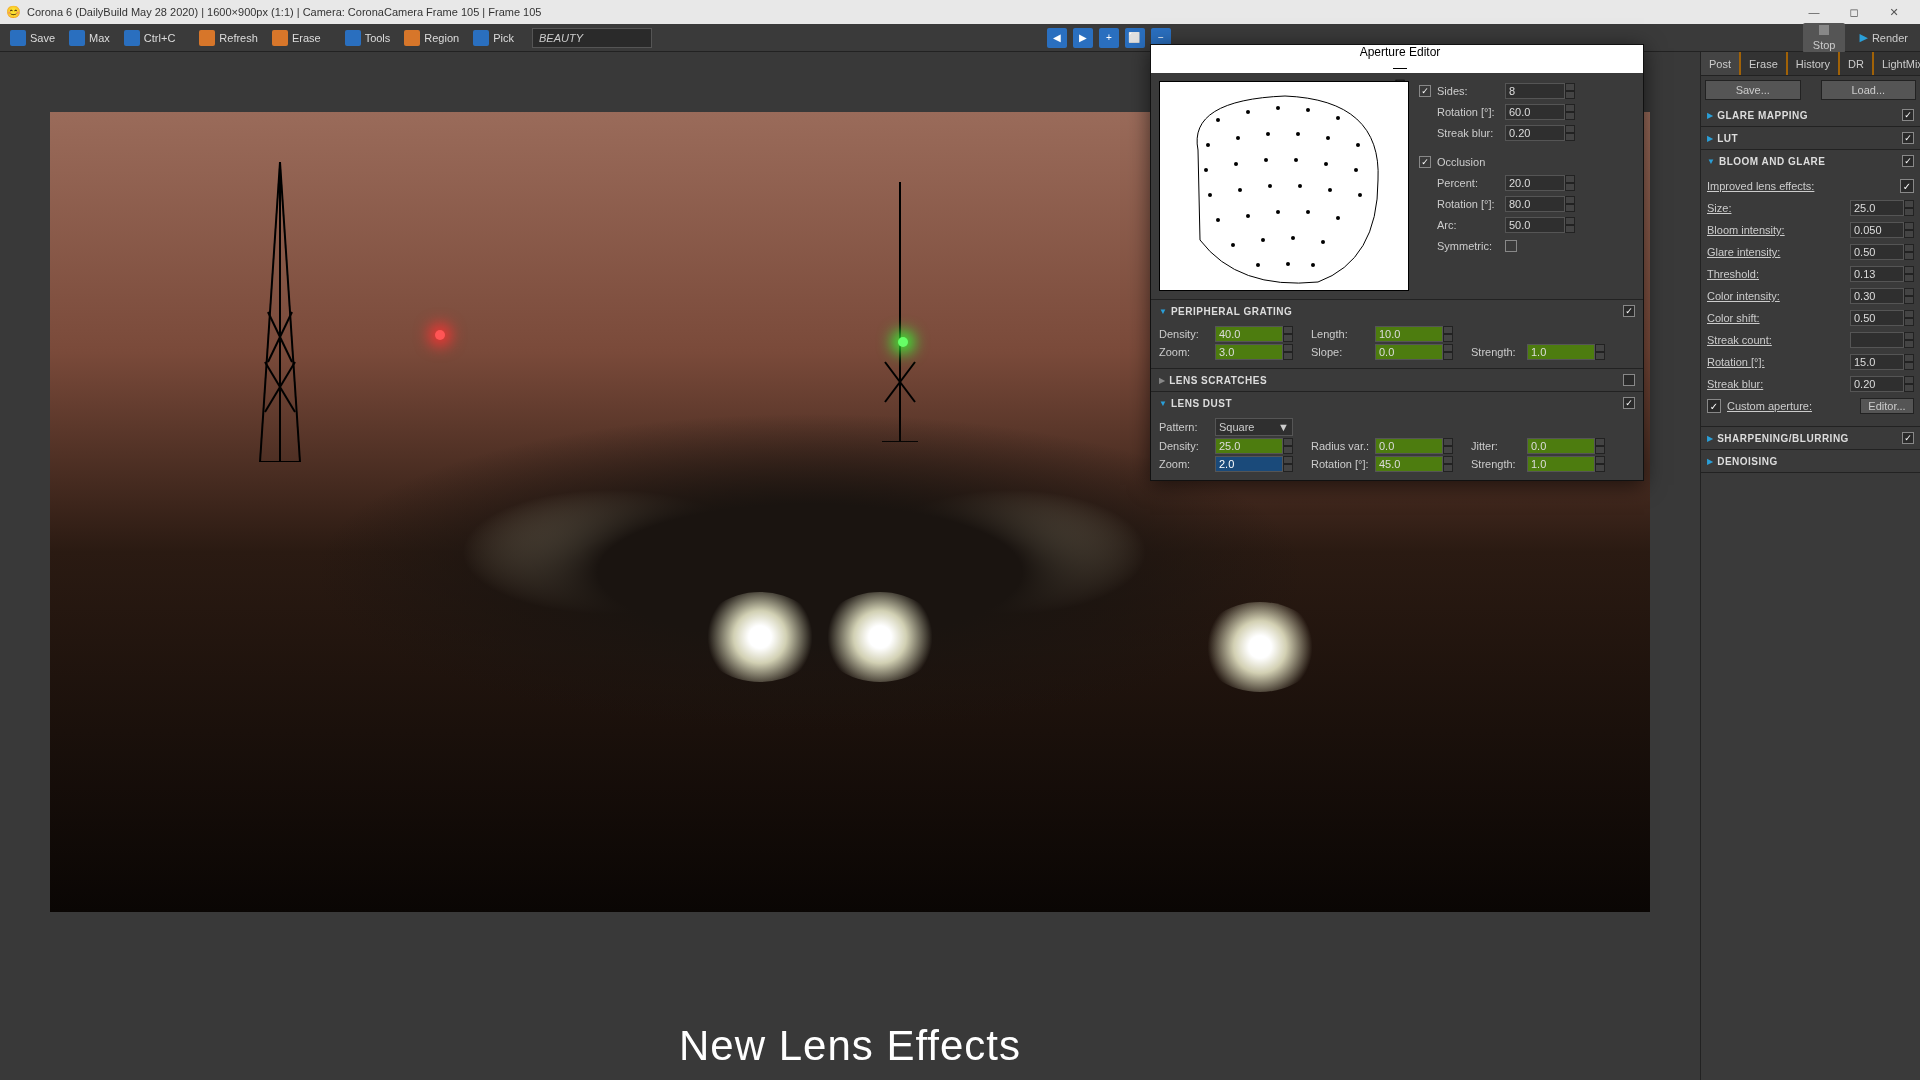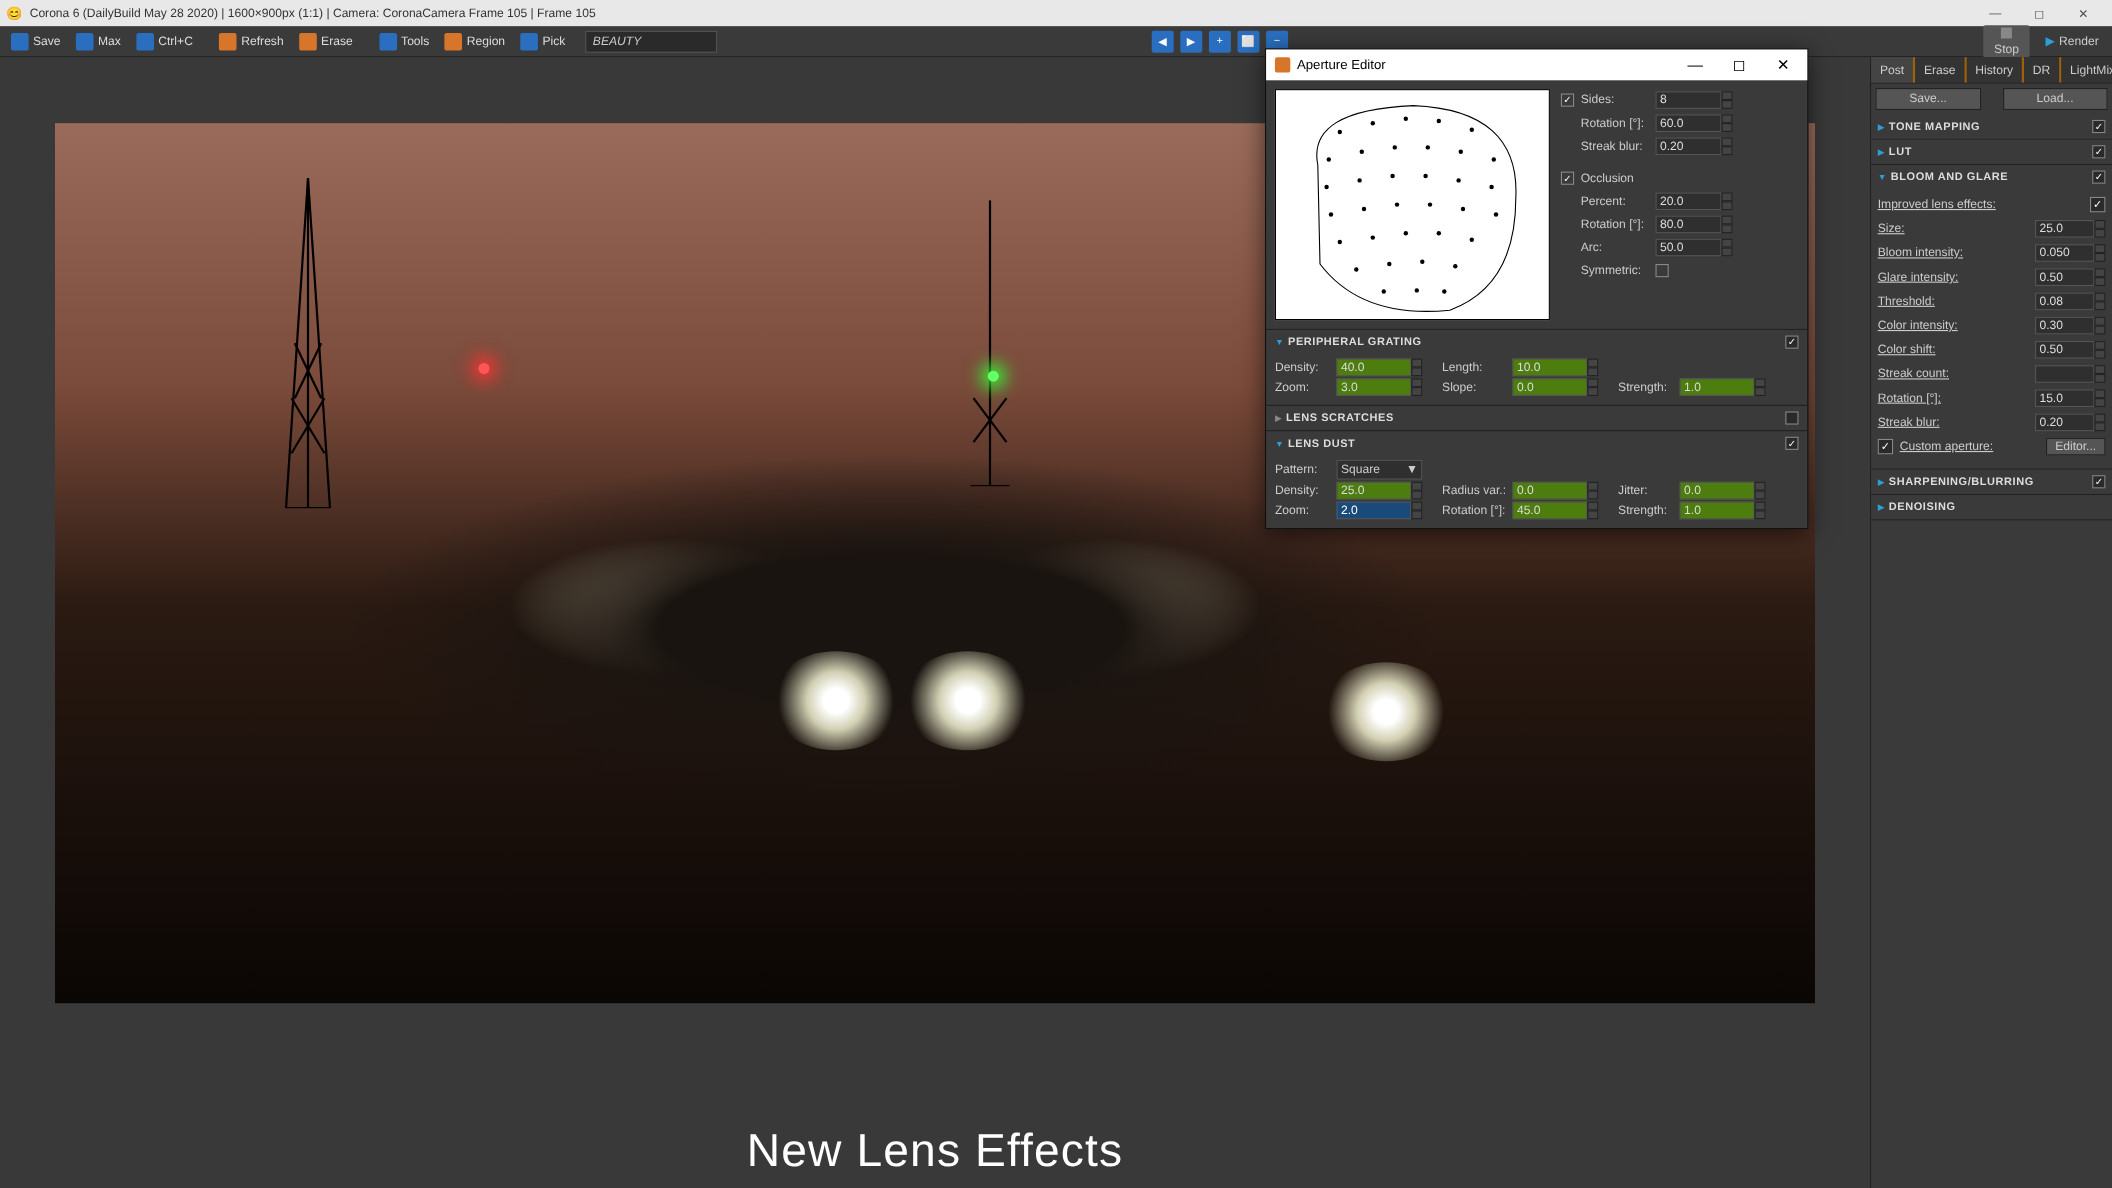--- a/index.html
+++ b/index.html
@@ -54,21 +54,21 @@
 .prop-row { display:flex; align-items:center; height:20px; margin-bottom:2px; }
 .prop-row .lbl { flex:1; color:#ccc;text-decoration:underline; }
 .prop-row .val { width:54px; height:16px; background:#2f2f2f; border:1px solid #555; padding:0 3px; display:flex; align-items:center; color:#ddd; }
 .prop-row .spin { width:10px; display:flex; flex-direction:column; }
 .prop-row .spin div { height:8px; background:#444; border:1px solid #222; font-size:6px; display:flex; align-items:center; justify-content:center; }
 .prop-row .ckbox { width:14px; height:14px; border:1px solid #888; background:#2a2a2a; display:flex; align-items:center; justify-content:center; font-size:10px; color:#fff; }
 .editor-btn { width:54px; height:16px; background:#555; border:1px solid #222; display:flex; align-items:center; justify-content:center; }
 
 
 .dialog { position:absolute; top:44px; left:1150px; width:494px; background:#3a3a3a; border:1px solid #111; box-shadow:0 4px 20px rgba(0,0,0,0.6); }
-.dlg-titlebar { height:28px; background:#fff; display:flex; align-items:center; padding:0 2px 0 8px; color:#000; }
+.dlg-titlebar { height:28px; background:#fff; display:flex; align-items:center; padding:0 2px 0 8px; color:#000;flex-direction:column; }
 .dlg-titlebar .icn { width:14px; height:14px; background:#d7762a; border-radius:2px; margin-right:6px; }
 .dlg-titlebar .t { flex:1; color:#000; font-size:12px; }
 .dlg-titlebar .wbtn { width:40px; height:28px; display:flex; align-items:center; justify-content:center; color:#000; font-size:14px; }
 .dlg-body { padding:0; }
 .dlg-top { display:flex; padding:8px; }
 .preview { width:250px; height:210px; background:#fff; border:1px solid #000; position:relative; overflow:hidden; }
 .ap-shape { position:absolute; left:18px; top:8px; width:214px; height:196px; }
 .dlg-top-params { flex:1; padding-left:10px; }
 .param-row { display:flex; align-items:center; height:20px; margin-bottom:1px; }
 .param-row .plbl { width:74px; color:#ccc; }
@@ -200,21 +200,21 @@
       <div class="rp-tab">LightMix</div>
     </div>
     <div class="rp-row-btns">
       <div class="rp-btn">Save...</div>
       <div class="rp-btn">Load...</div>
     </div>
 
     <div class="section">
           <div class="sec-head">
             <span class="tri">▶</span>
-            <span class="ttl">TONE MAPPING</span>
+            <span class="ttl">GLARE MAPPING</span>
             <span class="chk">✓</span>
           </div>
         </div>
     <div class="section">
           <div class="sec-head">
             <span class="tri">▶</span>
             <span class="ttl">LUT</span>
             <span class="chk">✓</span>
           </div>
         </div>
@@ -249,21 +249,21 @@
         <div class="prop-row">
               <span class="lbl">Glare intensity:</span>
               <span class="val">0.50</span>
               <span class="spin">
                 <div></div>
                 <div></div>
               </span>
             </div>
         <div class="prop-row">
               <span class="lbl">Threshold:</span>
-              <span class="val">0.08</span>
+              <span class="val">0.13</span>
               <span class="spin">
                 <div></div>
                 <div></div>
               </span>
             </div>
         <div class="prop-row">
               <span class="lbl">Color intensity:</span>
               <span class="val">0.30</span>
               <span class="spin">
                 <div></div>

